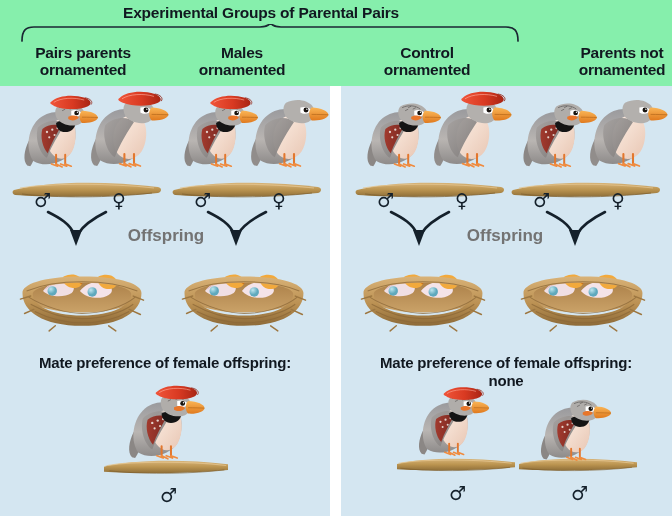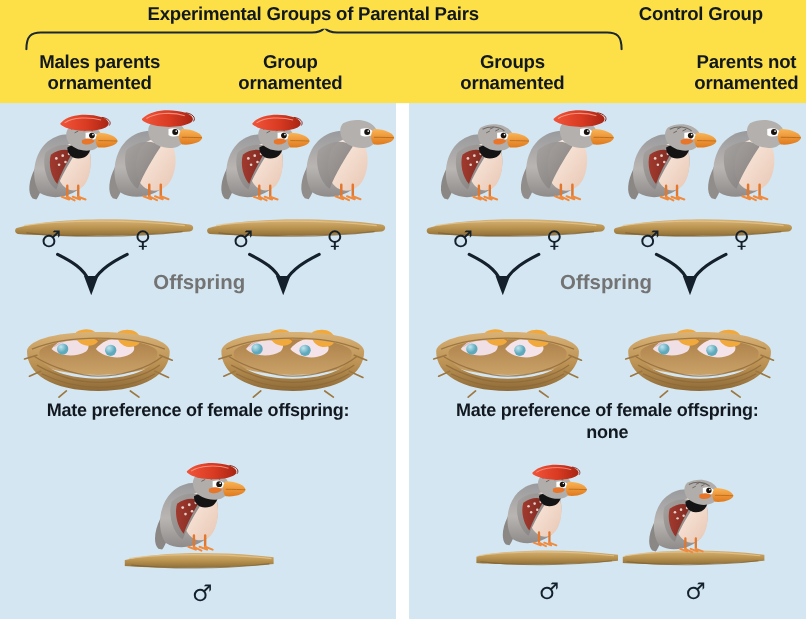--- a/index.html
+++ b/index.html
@@ -7,21 +7,21 @@
     width:672px;height:516px;
     font-family:"Liberation Sans", sans-serif;
     background:#d4e6f1;
     overflow:hidden;
   }
   #figure{position:relative;width:672px;height:516px;background:#d4e6f1;}
 
   
   #header-band{
     position:absolute;left:0;top:0;width:672px;height:86px;
-    background:#fde047;
+    background:#86efac;
   }
   .hdr-title{
     position:absolute;
     font-weight:bold;font-size:15.5px;color:#111820;
     text-align:center;white-space:nowrap;letter-spacing:-0.2px;
   }
   #exp-title{left:26px;top:4px;width:470px;}
   #ctl-title{left:498px;top:4px;width:172px;}
 
   #group-bracket{position:absolute;left:20px;top:24px;width:500px;height:18px;}
@@ -54,50 +54,49 @@
 
   .offspring-label{
     position:absolute;font-weight:bold;font-size:17px;color:#737373;
     text-align:center;white-space:nowrap;
   }
 
   .nest-holder{position:absolute;}
 
   .pref-text{
     position:absolute;font-weight:bold;font-size:15px;color:#111820;
-    text-align:center;line-height:18px;letter-spacing:-0.2px;
+    text-align:center;line-height:18px;letter-spacing:-0.2px;margin-top:20px;
   }
 
   .result-bird{position:absolute;}
 </style>
 </head>
 <body>
 
 <div id="figure">
 
   <div id="header-band">
 
     <div class="hdr-title" id="exp-title">Experimental Groups of Parental Pairs</div>
 
-    <div class="hdr-title" id="ctl-title">Control Group</div>
 
     <svg id="group-bracket" viewBox="0 0 500 18">
       <path d="M2,17 C2,6 6,3 14,3 L240,3 C247,3 249,1 250.5,-1 C252,1 254,3 261,3 L486,3 C494,3 498,6 498,17" fill="none" stroke="#1b2733" stroke-width="1.7" stroke-linecap="round"></path>
     </svg>
 
     <div class="col-label" id="lab-0">
-      <span>Males parents</span><br>
+      <span>Pairs parents</span><br>
       <span>ornamented</span>
     </div>
     <div class="col-label" id="lab-1">
-      <span>Group</span><br>
+      <span>Males</span><br>
       <span>ornamented</span>
     </div>
     <div class="col-label" id="lab-2">
-      <span>Groups</span><br>
+      <span>Control</span><br>
       <span>ornamented</span>
     </div>
     <div class="col-label" id="lab-3">
       <span>Parents not</span><br>
       <span>ornamented</span>
     </div>
   </div>
 
   <svg width="0" height="0" style="position:absolute" aria-hidden="true">
     <defs>

